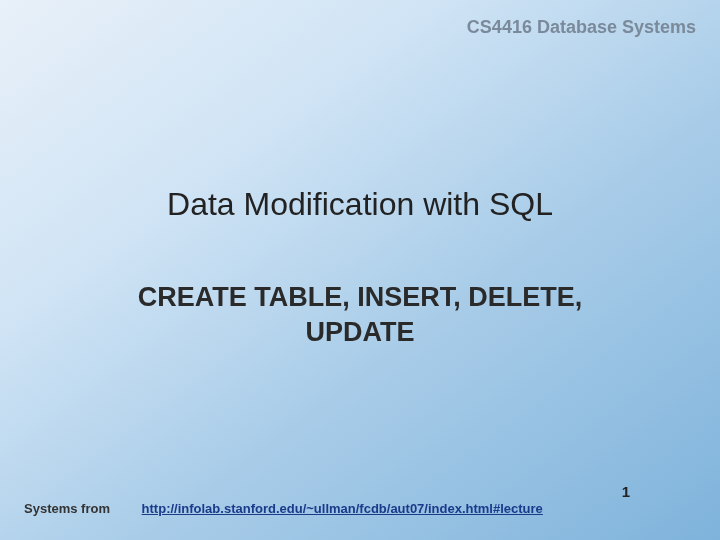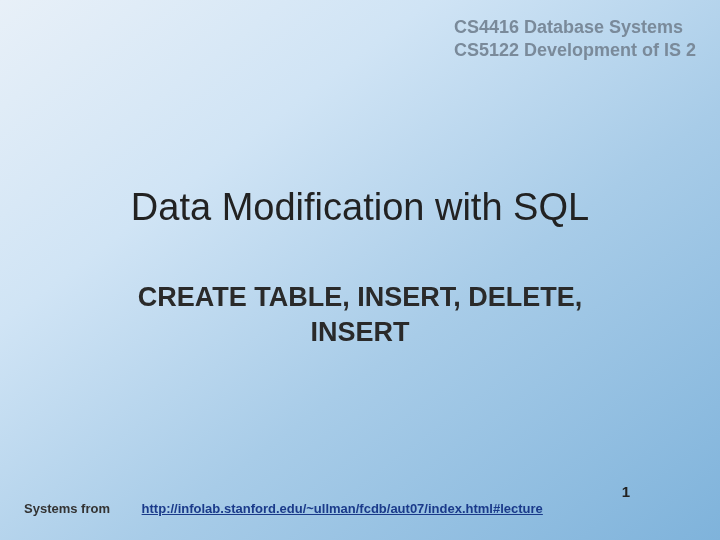--- a/index.html
+++ b/index.html
@@ -20,21 +20,21 @@
       font-size: 18px;
       line-height: 1.3;
     }
     .title {
       position: absolute;
       top: 186px;
       left: 0;
       width: 100%;
       text-align: center;
       color: #222;
-      font-size: 38px;
+      font-size: 32px;
       font-weight: 400;
     }
     .subtitle {
       position: absolute;
       top: 280px;
       left: 0;
       width: 100%;
       text-align: center;
       color: #2a2a2a;
       font-size: 27px;
@@ -59,27 +59,26 @@
       right: 90px;
       font-size: 15px;
       color: #222;
     }
   </style>
 </head>
 <body>
 
 <div class="course-info">
   <div>CS4416 Database Systems</div>
-  <div>CS5122 Development of IS 2</div>
 </div>
 
 <div class="title">Data Modification with SQL</div>
 
 <div class="subtitle">
   <div>CREATE TABLE, INSERT, DELETE,</div>
-  <div>INSERT</div>
+  <div>UPDATE</div>
 </div>
 
 <div class="footer-credit">
   <span>Systems from </span><a href="#">http://infolab.stanford.edu/~ullman/fcdb/aut07/index.html#lecture</a>
 </div>
 
 <div class="page-number">1</div>
 
 </body></html>

